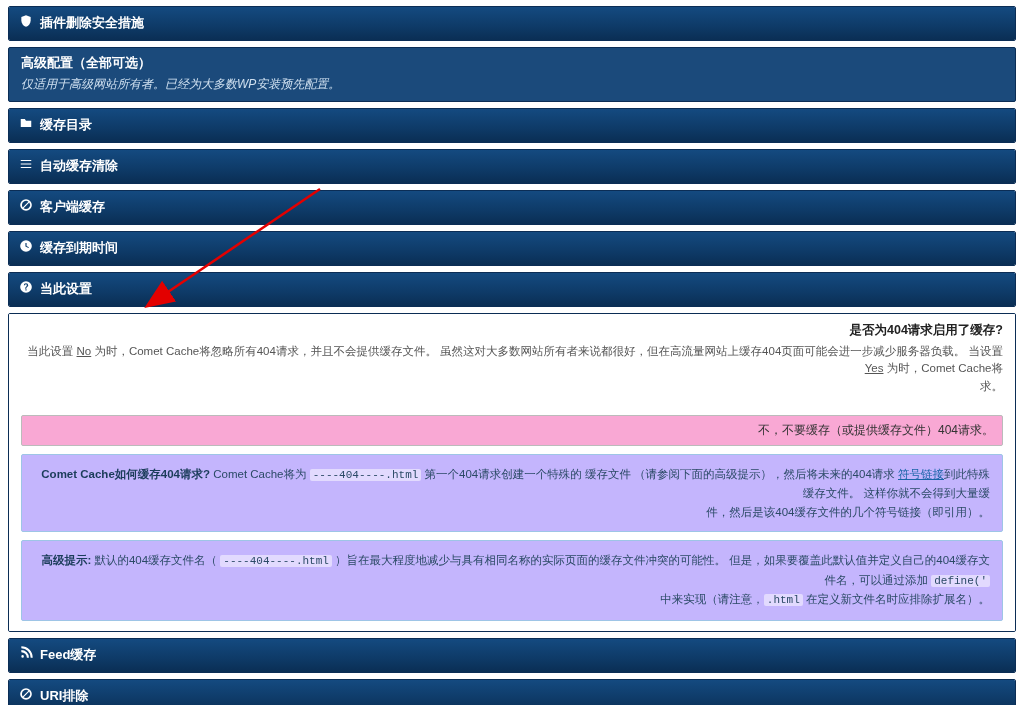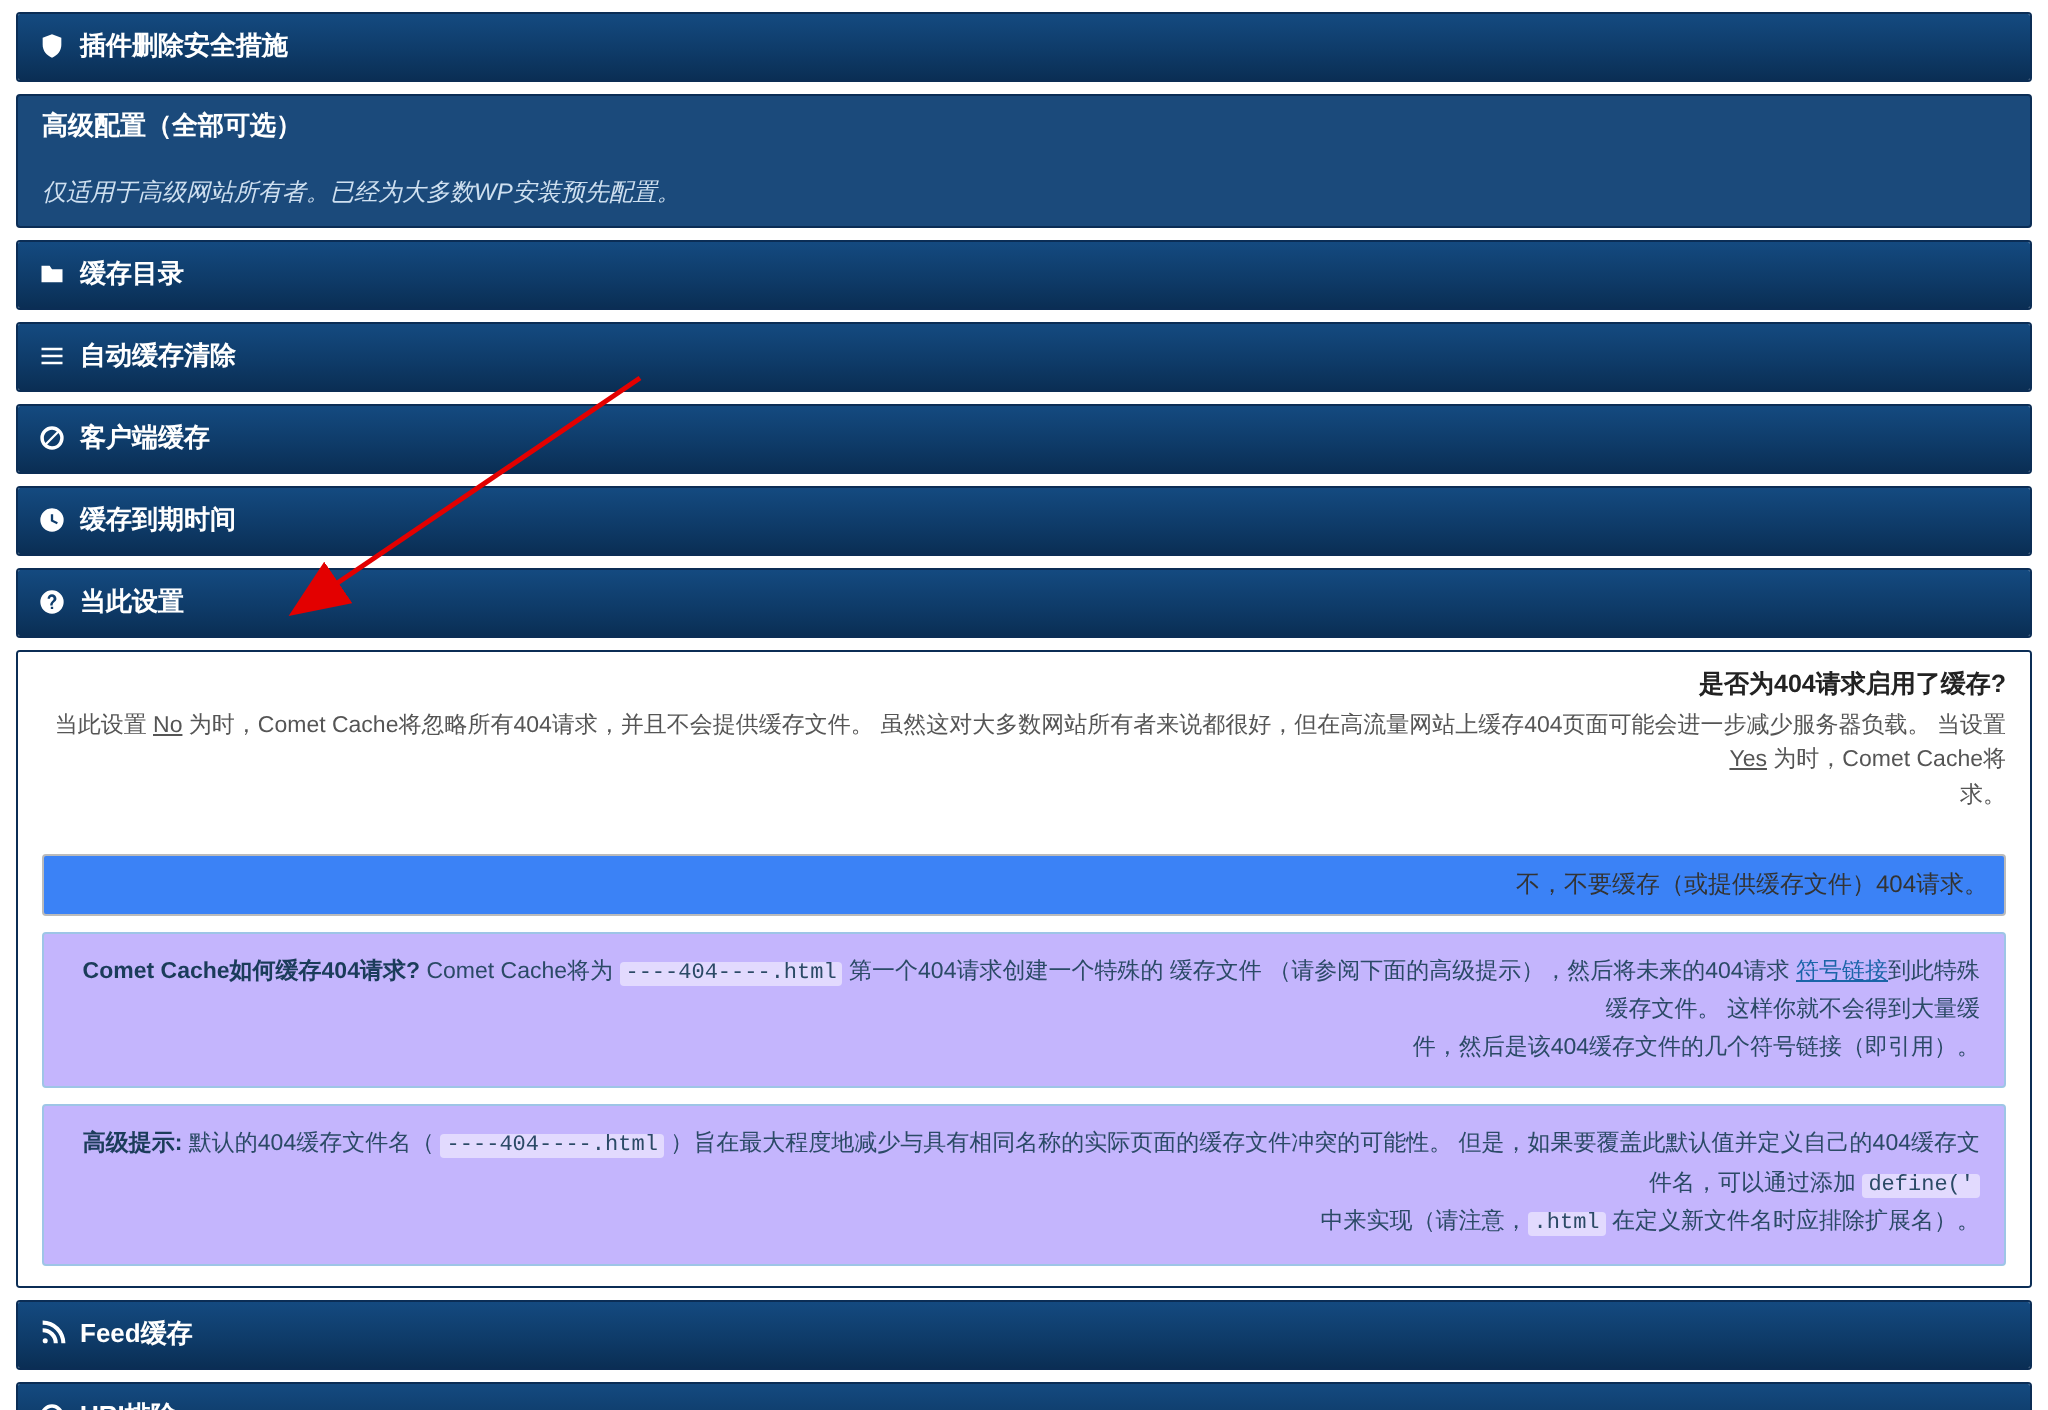--- a/index.html
+++ b/index.html
@@ -16,21 +16,20 @@
     border: 1px solid #0b2d55;
     border-radius: 2px;
     box-shadow: inset 0 -2px 0 rgba(0,0,0,0.05);
     overflow: hidden;
   }
   .panel-header {
     background: linear-gradient(to bottom, #144a80 0%, #0e3a67 60%, #0a2e54 100%);
     color: #fff;
     padding: 7px 10px 8px 10px;
     display: flex;
-    align-items: center;
     gap: 7px;
     cursor: pointer;
     font-weight: bold;
     font-size: 13px;
   }
   .panel-header .icon {
     width: 14px;
     height: 14px;
     display: inline-flex;
     align-items: center;
@@ -46,21 +45,21 @@
     background: #1b4a7b;
     color: #fff;
     padding: 6px 12px 8px 12px;
     border: 1px solid #0b2d55;
     margin: 6px 8px;
     border-radius: 2px;
   }
   .advanced-subhead .title {
     font-weight: bold;
     font-size: 13px;
-    margin-bottom: 16px;
+    margin-bottom: 4px;
   }
   .advanced-subhead .sub {
     font-style: italic;
     font-size: 12px;
     color: #cfe0f0;
   }
   .panel-body {
     background: #fff;
     padding: 8px 12px 10px 12px;
     text-align: right;
@@ -75,21 +74,21 @@
     font-size: 11.5px;
     color: #555;
     line-height: 1.5;
     margin-bottom: 20px;
   }
   .panel-body .desc .kw {
     text-decoration: underline;
   }
   .select-row {
     border: 1px solid #bbb;
-    background: #3b82f6;
+    background: #f9a8d4;
     padding: 6px 8px;
     width: 100%;
     box-sizing: border-box;
     font-size: 12px;
     color: #333;
     border-radius: 2px;
   }
   .info-box {
     border: 1px solid #9ec5e6;
     background: #c4b5fd;

